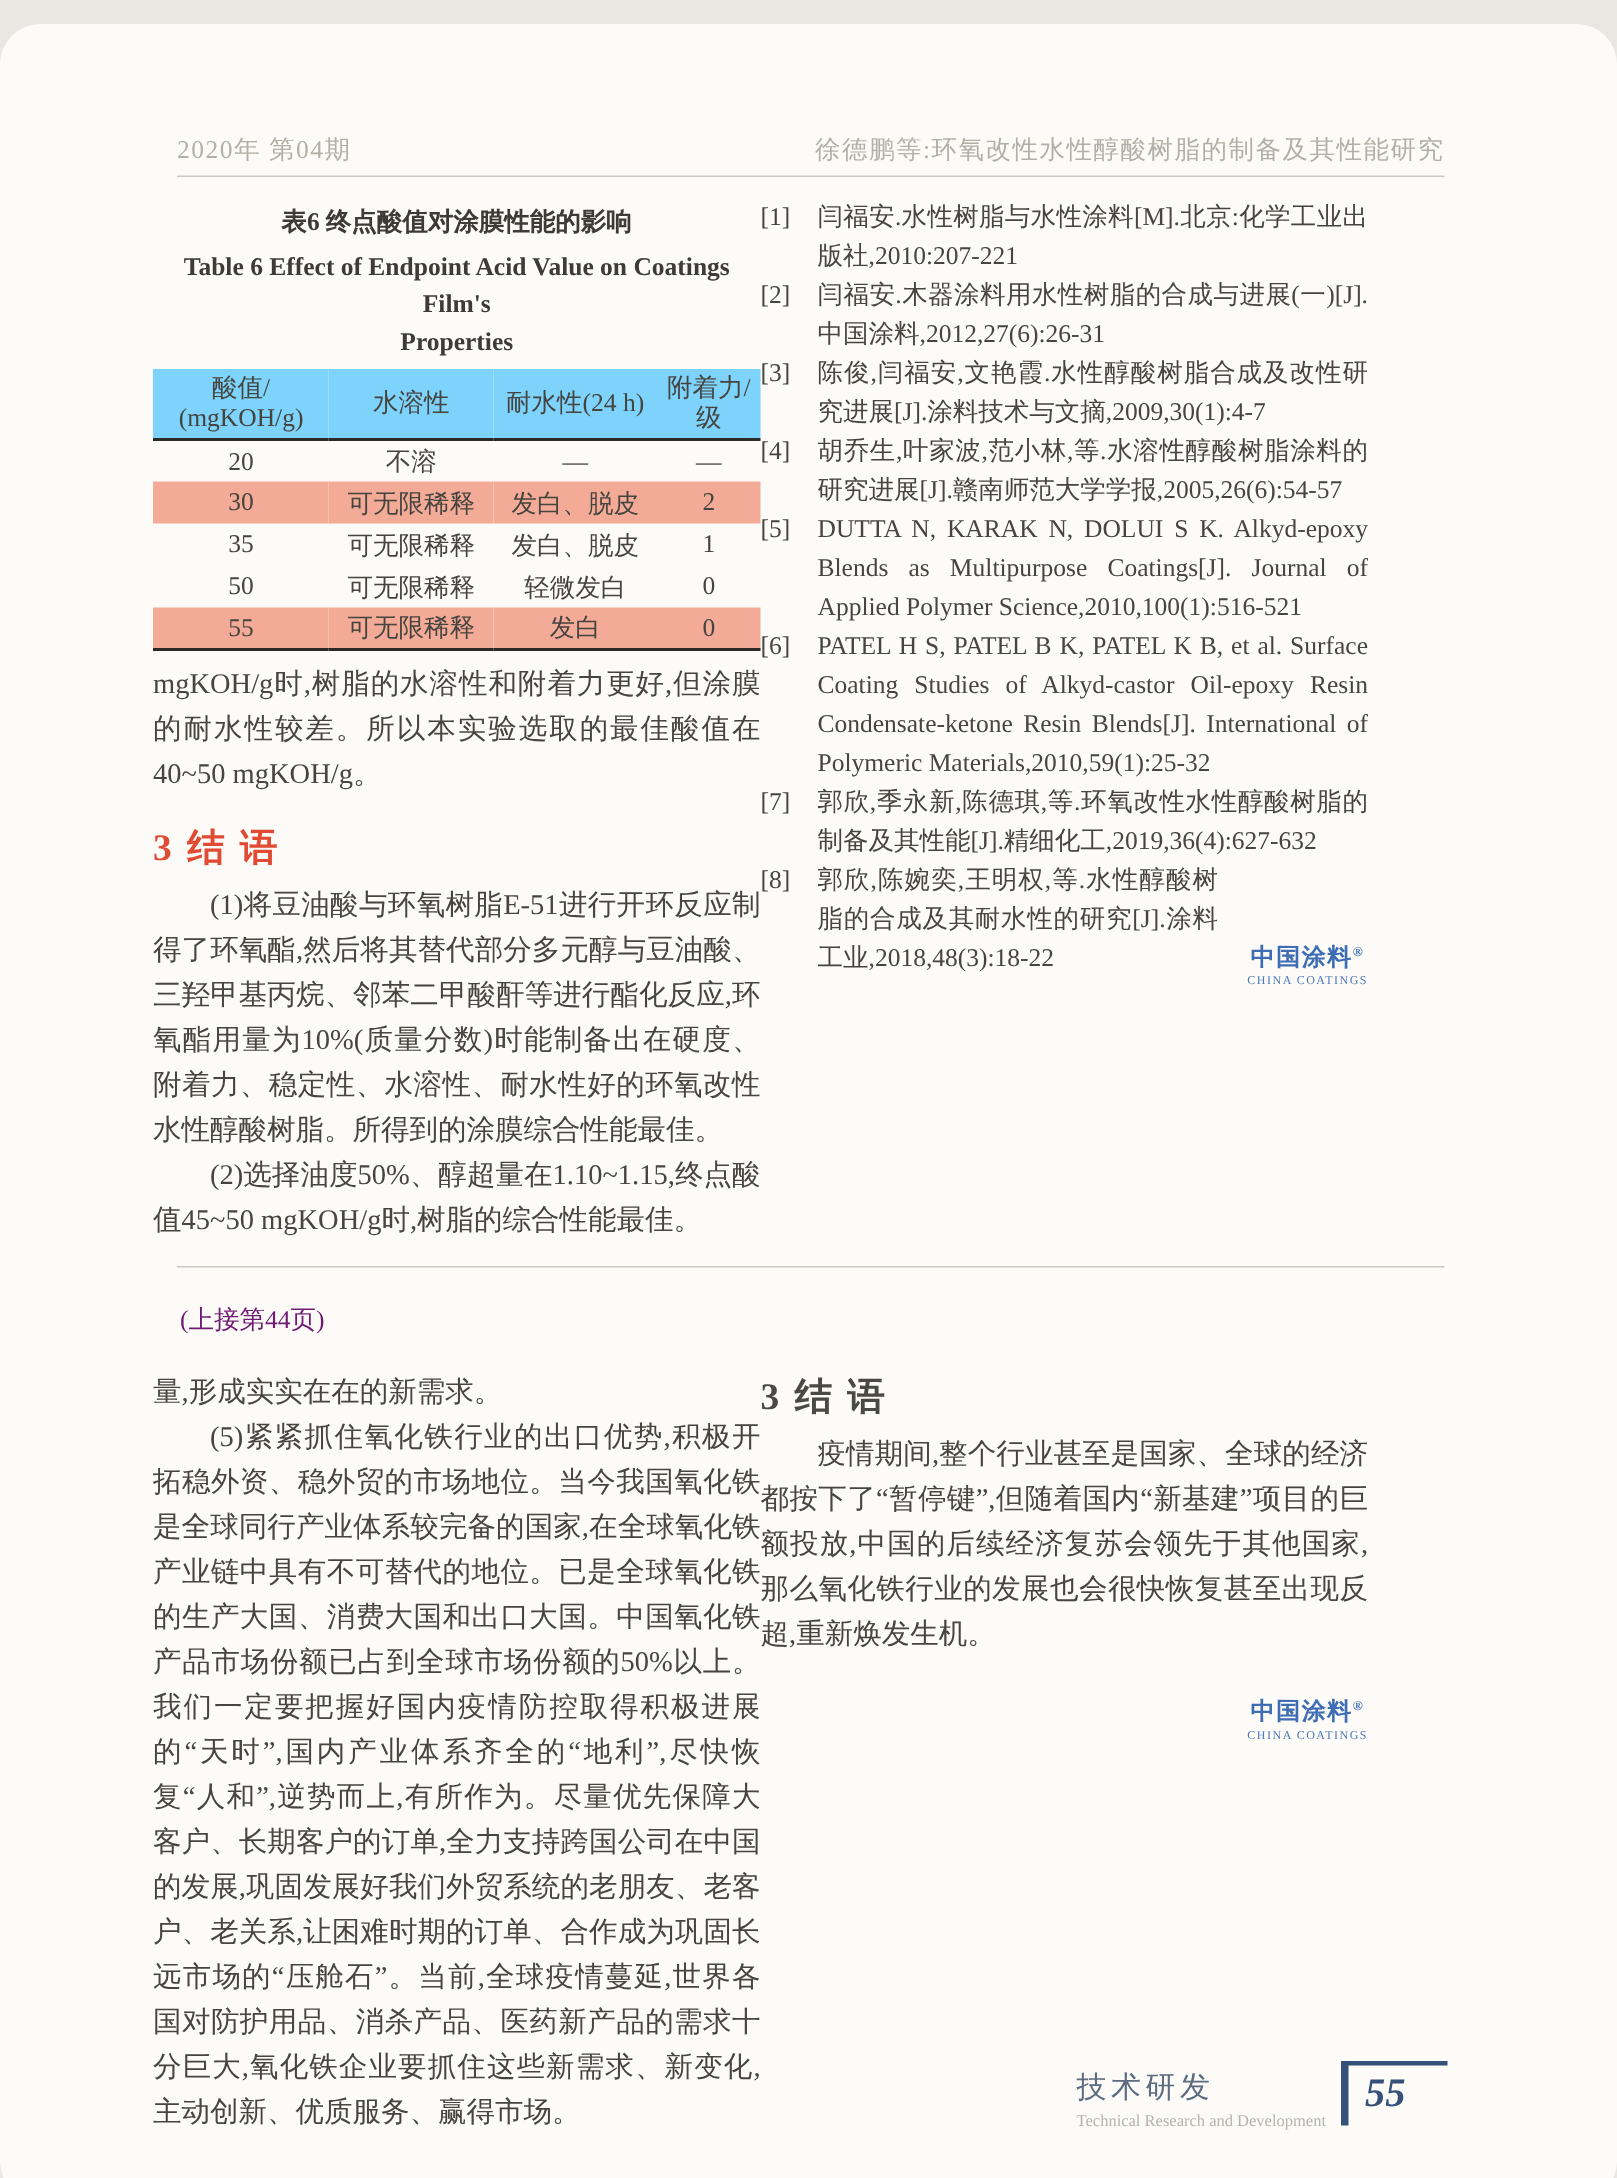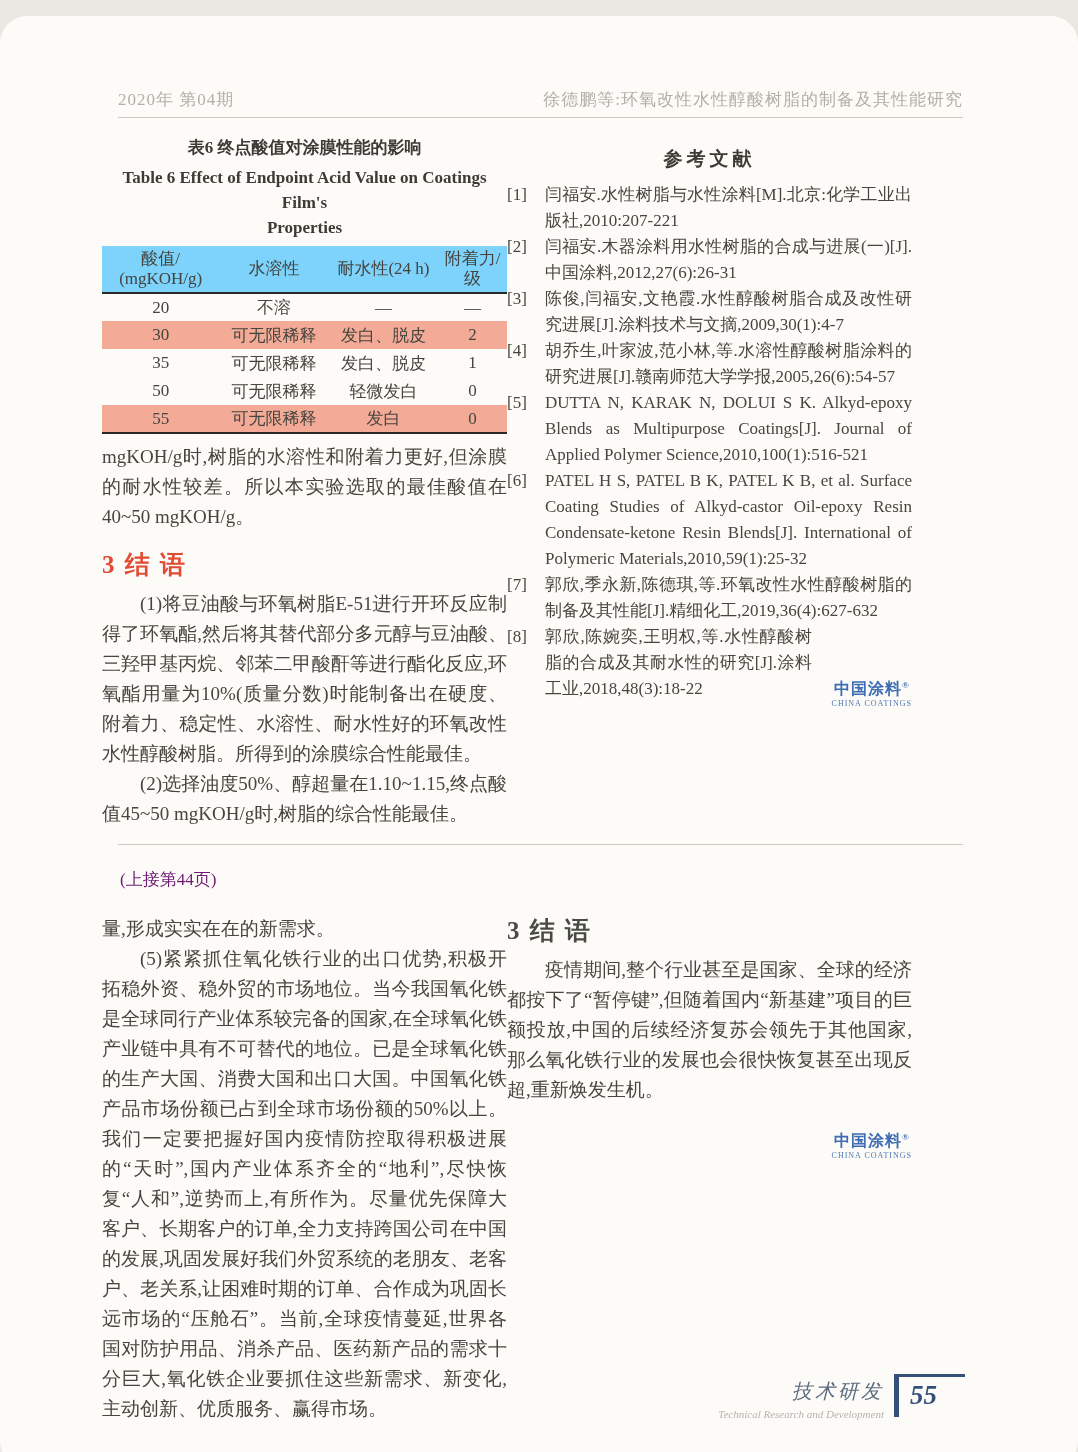--- a/index.html
+++ b/index.html
@@ -45,21 +45,21 @@
   .ref-text{flex:1;text-align:justify;}
   
   .cc-logo{display:inline-block;text-align:center;line-height:1;color:#3f6db4;}
   .cc-zh{font-size:16px;font-weight:bold;letter-spacing:1px;}
   .cc-reg{font-size:9px;vertical-align:super;}
   .cc-en{font-size:8px;letter-spacing:1px;margin-top:3px;color:#4f79b8;}
   .logo-ref{position:absolute;right:0;bottom:-6px;}
   .logo-a2{display:flex;justify-content:flex-end;margin-top:28px;}
   
   .foot{position:absolute;top:1358px;right:113px;display:flex;align-items:flex-start;}
-  .foot-txt{text-align:right;margin-right:10px;padding-top:4px;font-style:italic;}
+  .foot-txt{margin-right:10px;padding-top:4px;}
   .foot-zh{font-size:20px;color:#5c6b80;letter-spacing:3px;}
   .foot-en{font-size:11px;color:#b5b3ac;margin-top:3px;}
   .foot-num{border-left:5px solid #35517a;border-top:3px solid #35517a;
             padding:3px 28px 6px 11px;color:#35517a;
             font-size:27px;font-style:italic;font-weight:bold;}
 </style>
 </head>
 <body>
 
 <div class="page">
@@ -127,21 +127,20 @@
 
       <p class="para gap-top">mgKOH/g时,树脂的水溶性和附着力更好,但涂膜的耐水性较差。所以本实验选取的最佳酸值在40~50 mgKOH/g。</p>
 
       <div class="h-red">3 结 语</div>
       <p class="para indent">(1)将豆油酸与环氧树脂E-51进行开环反应制得了环氧酯,然后将其替代部分多元醇与豆油酸、三羟甲基丙烷、邻苯二甲酸酐等进行酯化反应,环氧酯用量为10%(质量分数)时能制备出在硬度、附着力、稳定性、水溶性、耐水性好的环氧改性水性醇酸树脂。所得到的涂膜综合性能最佳。</p>
       <p class="para indent">(2)选择油度50%、醇超量在1.10~1.15,终点酸值45~50 mgKOH/g时,树脂的综合性能最佳。</p>
     </div>
 
     <div class="col">
 
-      <div class="ref-head">参考文献</div>
 
       <div class="refs">
         <div class="ref">
           <span class="ref-num">[1]</span>
           <span class="ref-text">闫福安.水性树脂与水性涂料[M].北京:化学工业出版社,2010:207-221</span>
         </div>
         <div class="ref">
           <span class="ref-num">[2]</span>
           <span class="ref-text">闫福安.木器涂料用水性树脂的合成与进展(一)[J].中国涂料,2012,27(6):26-31</span>
         </div>

